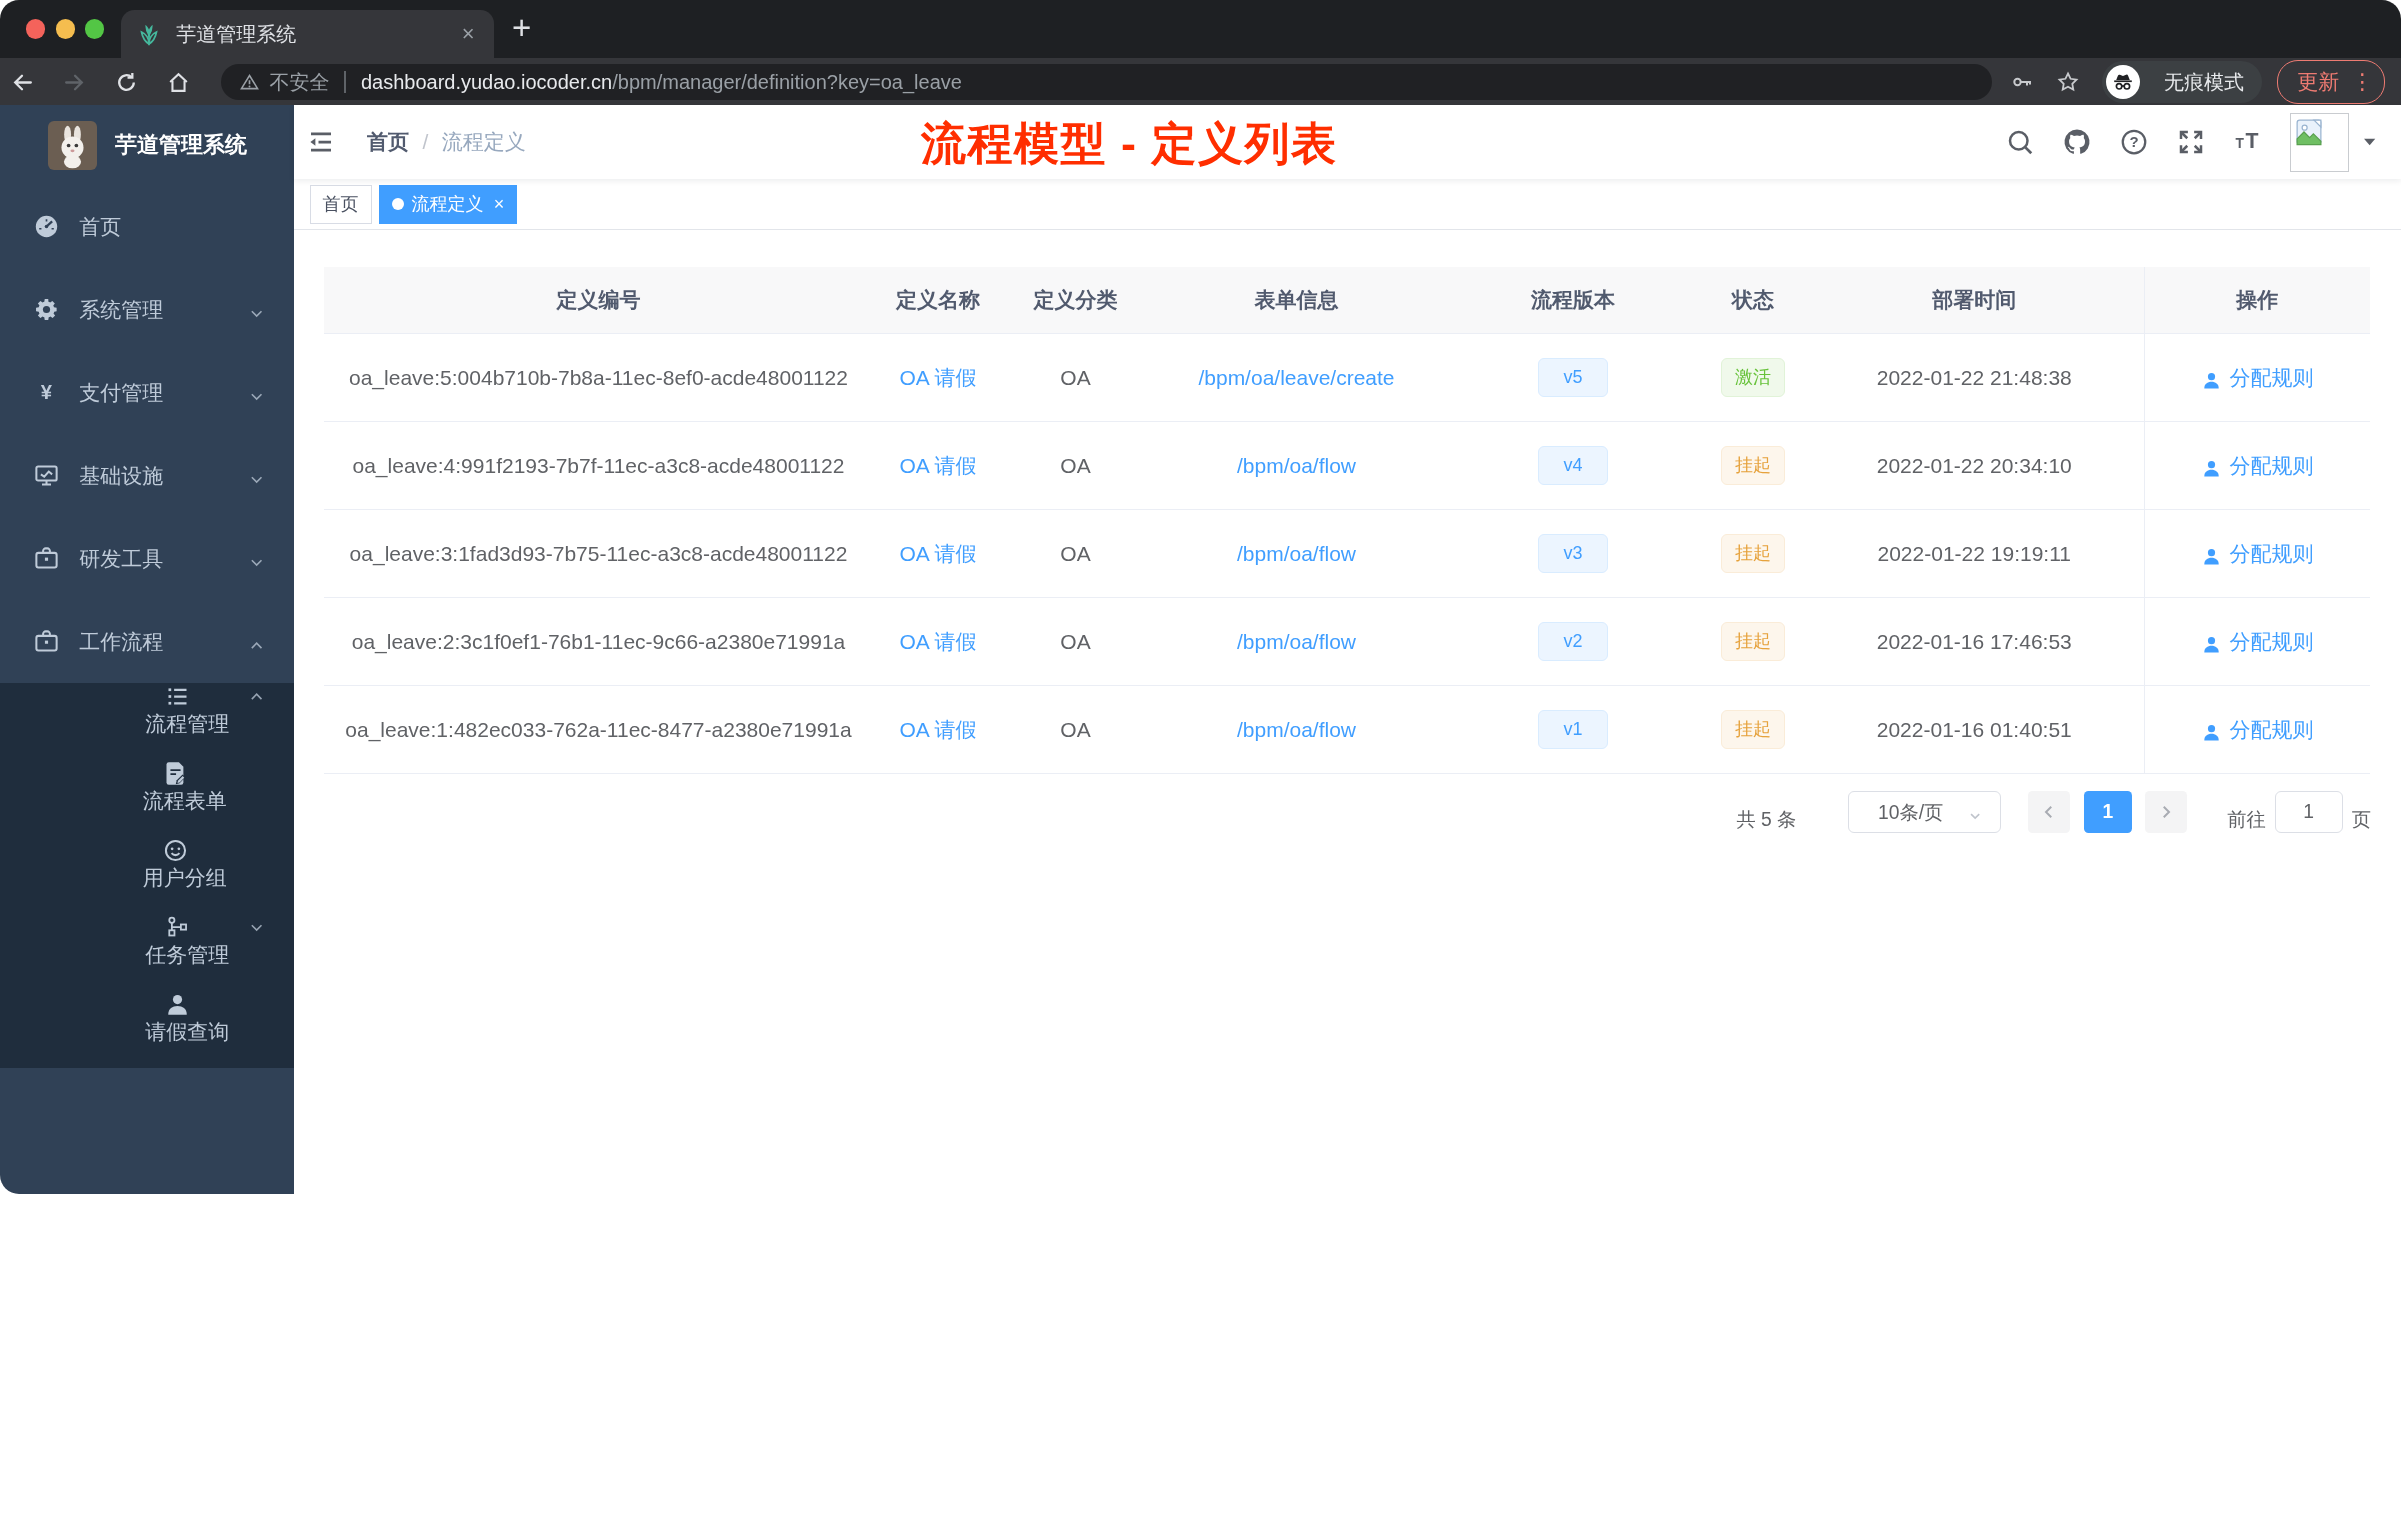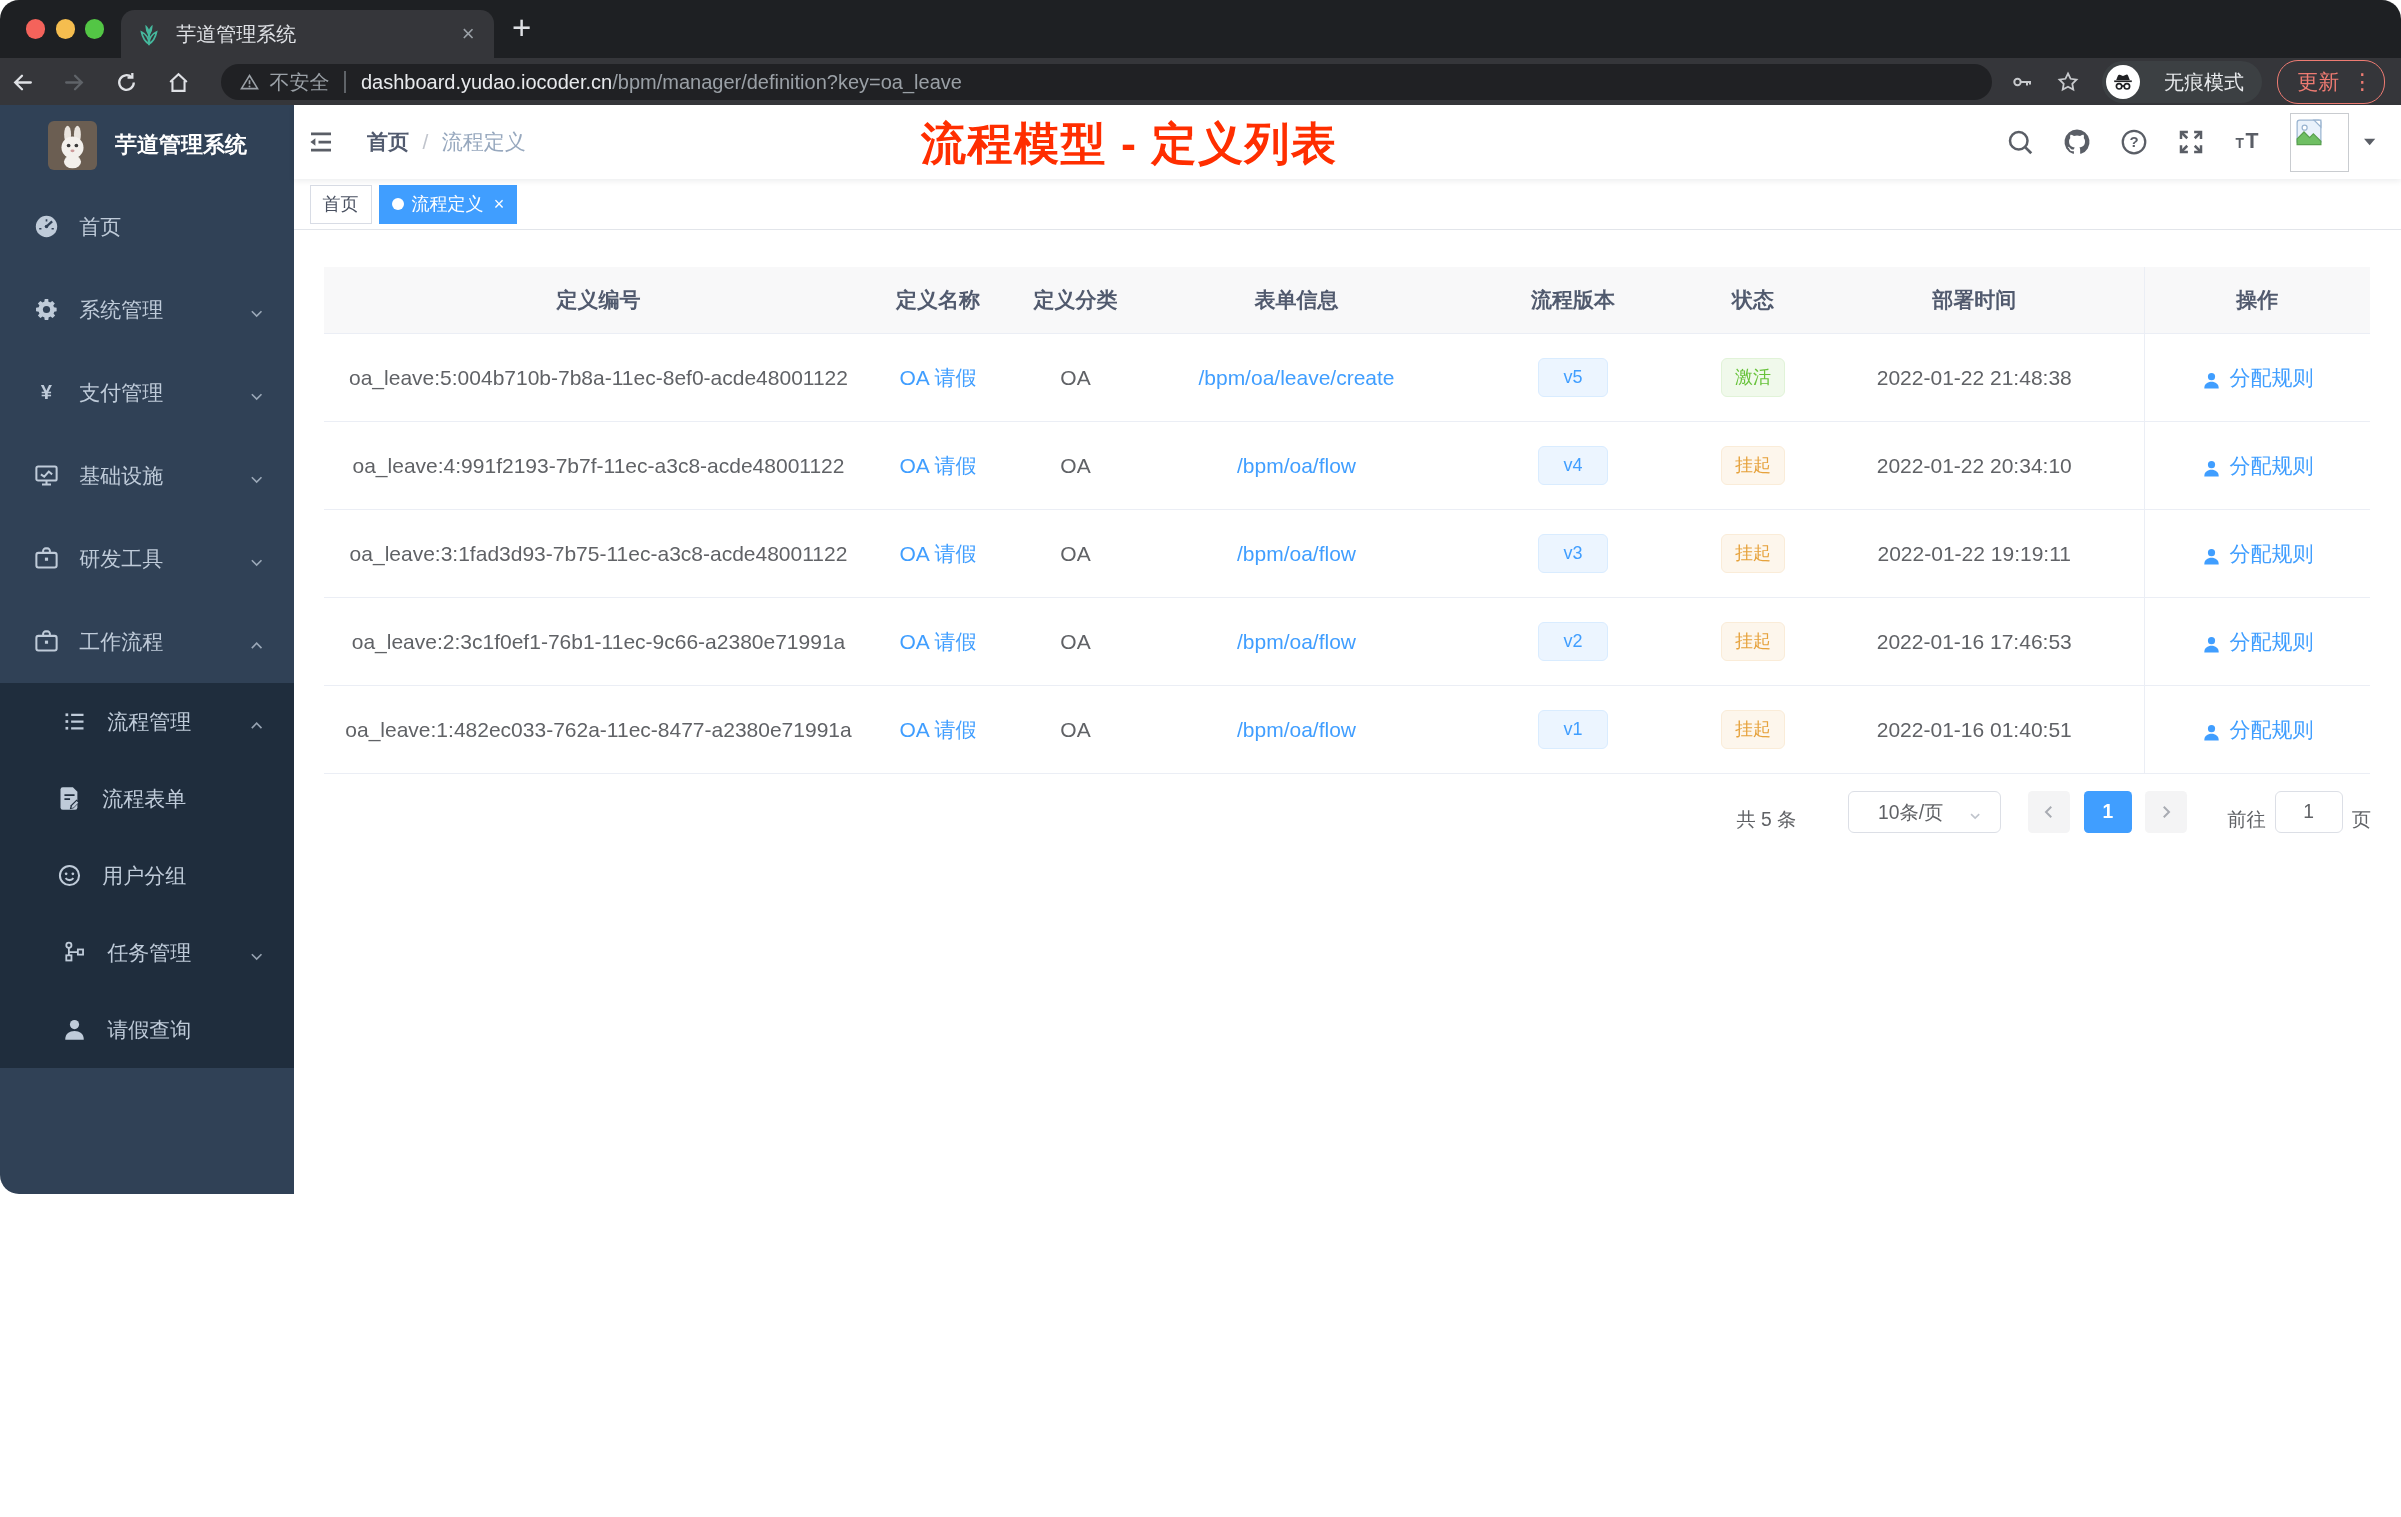--- a/index.html
+++ b/index.html
@@ -47,21 +47,21 @@
   .app{display:flex;height:1412px;}
   .sidebar{width:294px;flex:none;background:#304156;overflow:hidden;}
   .logobar{height:80px;display:flex;align-items:center;padding-left:48px;}
   .logo-img{width:49px;height:49px;border-radius:6px;overflow:hidden;flex:none;}
   .logo-img svg{width:49px;height:49px;display:block;}
   .logo-title{color:#fff;font-size:22px;font-weight:700;margin-left:18px;white-space:nowrap;}
   .mi{position:relative;display:flex;align-items:center;color:#bfcbd9;font-size:21px;cursor:pointer;}
   .mi.l1{height:83px;padding-left:33px;}
   .mi.l2{height:77px;padding-left:61px;}
   .mi.l3{height:77px;padding-left:56px;}
-  .mi.dark{background:#1f2d3d;}
+  .mi.dark{background:#1f2d3d;flex-direction:column;}
   .mi-icon{width:27px;height:27px;flex:none;display:flex;align-items:center;justify-content:center;}
   .mi-icon .icn{width:25px;height:25px;}
   .mi-label{margin-left:19.3px;white-space:nowrap;}
   .chev{position:absolute;right:28px;width:19.3px;height:19.3px;opacity:.75;}
   .chev .icn{width:19.3px;height:19.3px;}
 
   .main{flex:1;display:flex;flex-direction:column;background:#fff;min-width:0;}
 
   
   .navbar{position:relative;height:74px;display:flex;align-items:center;background:#fff;

